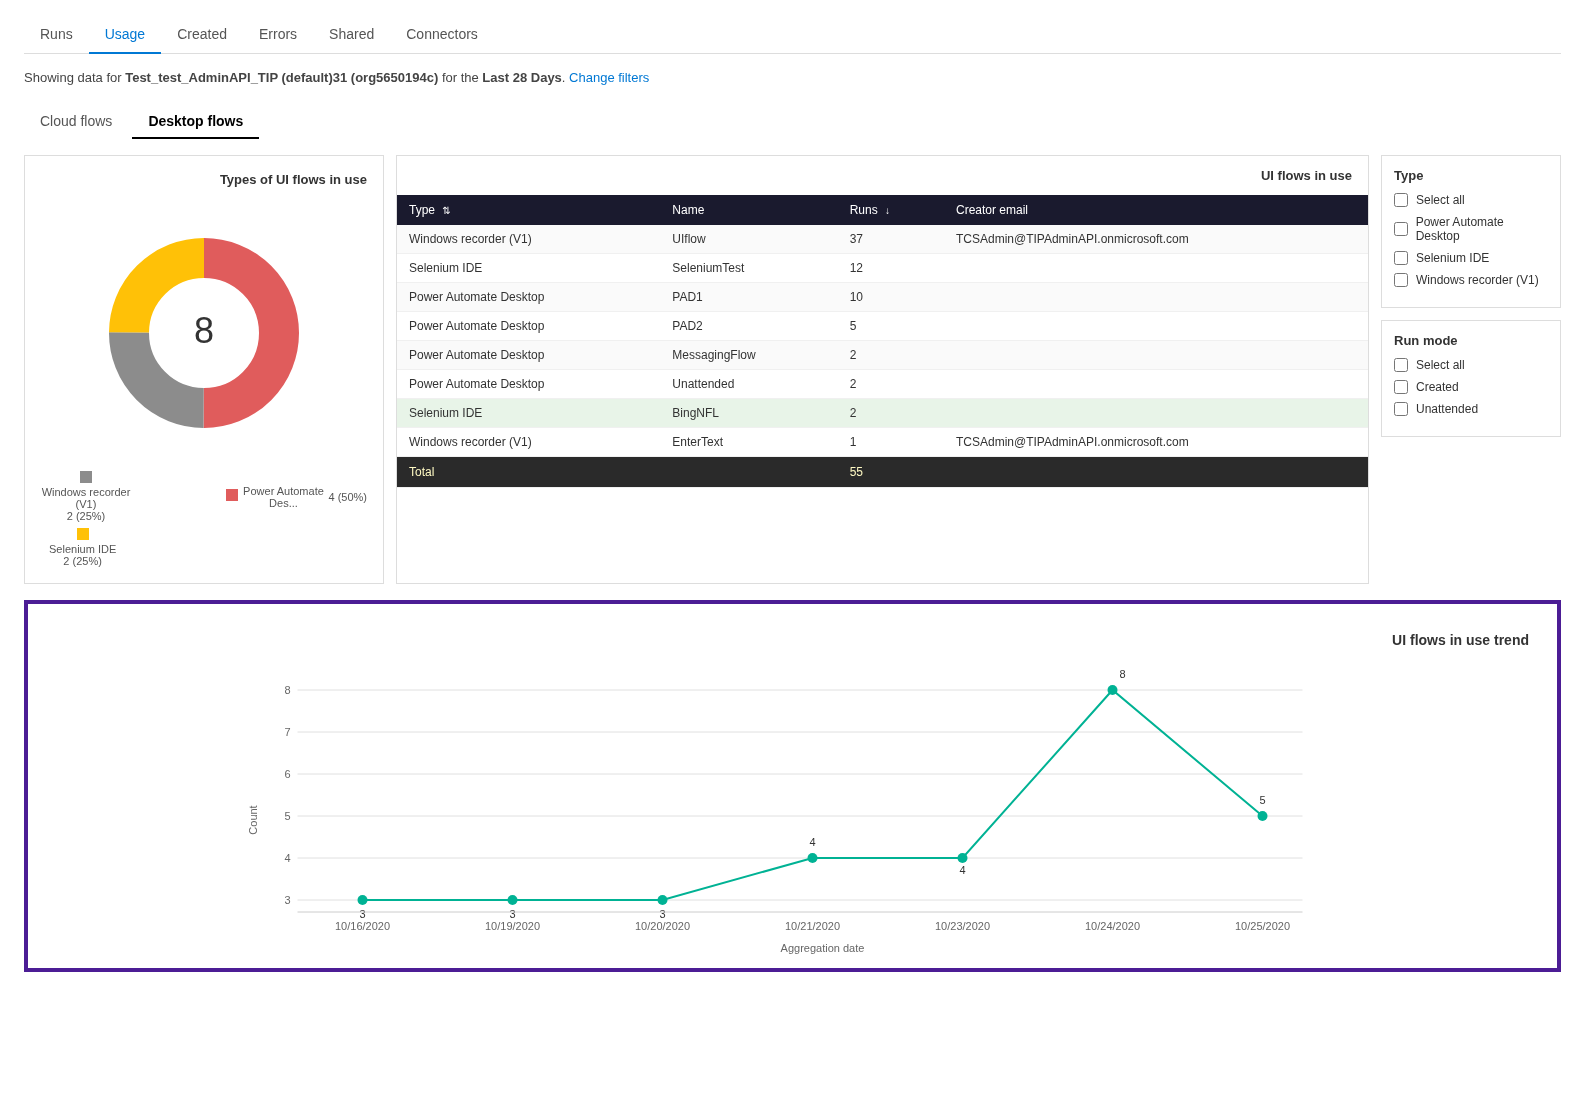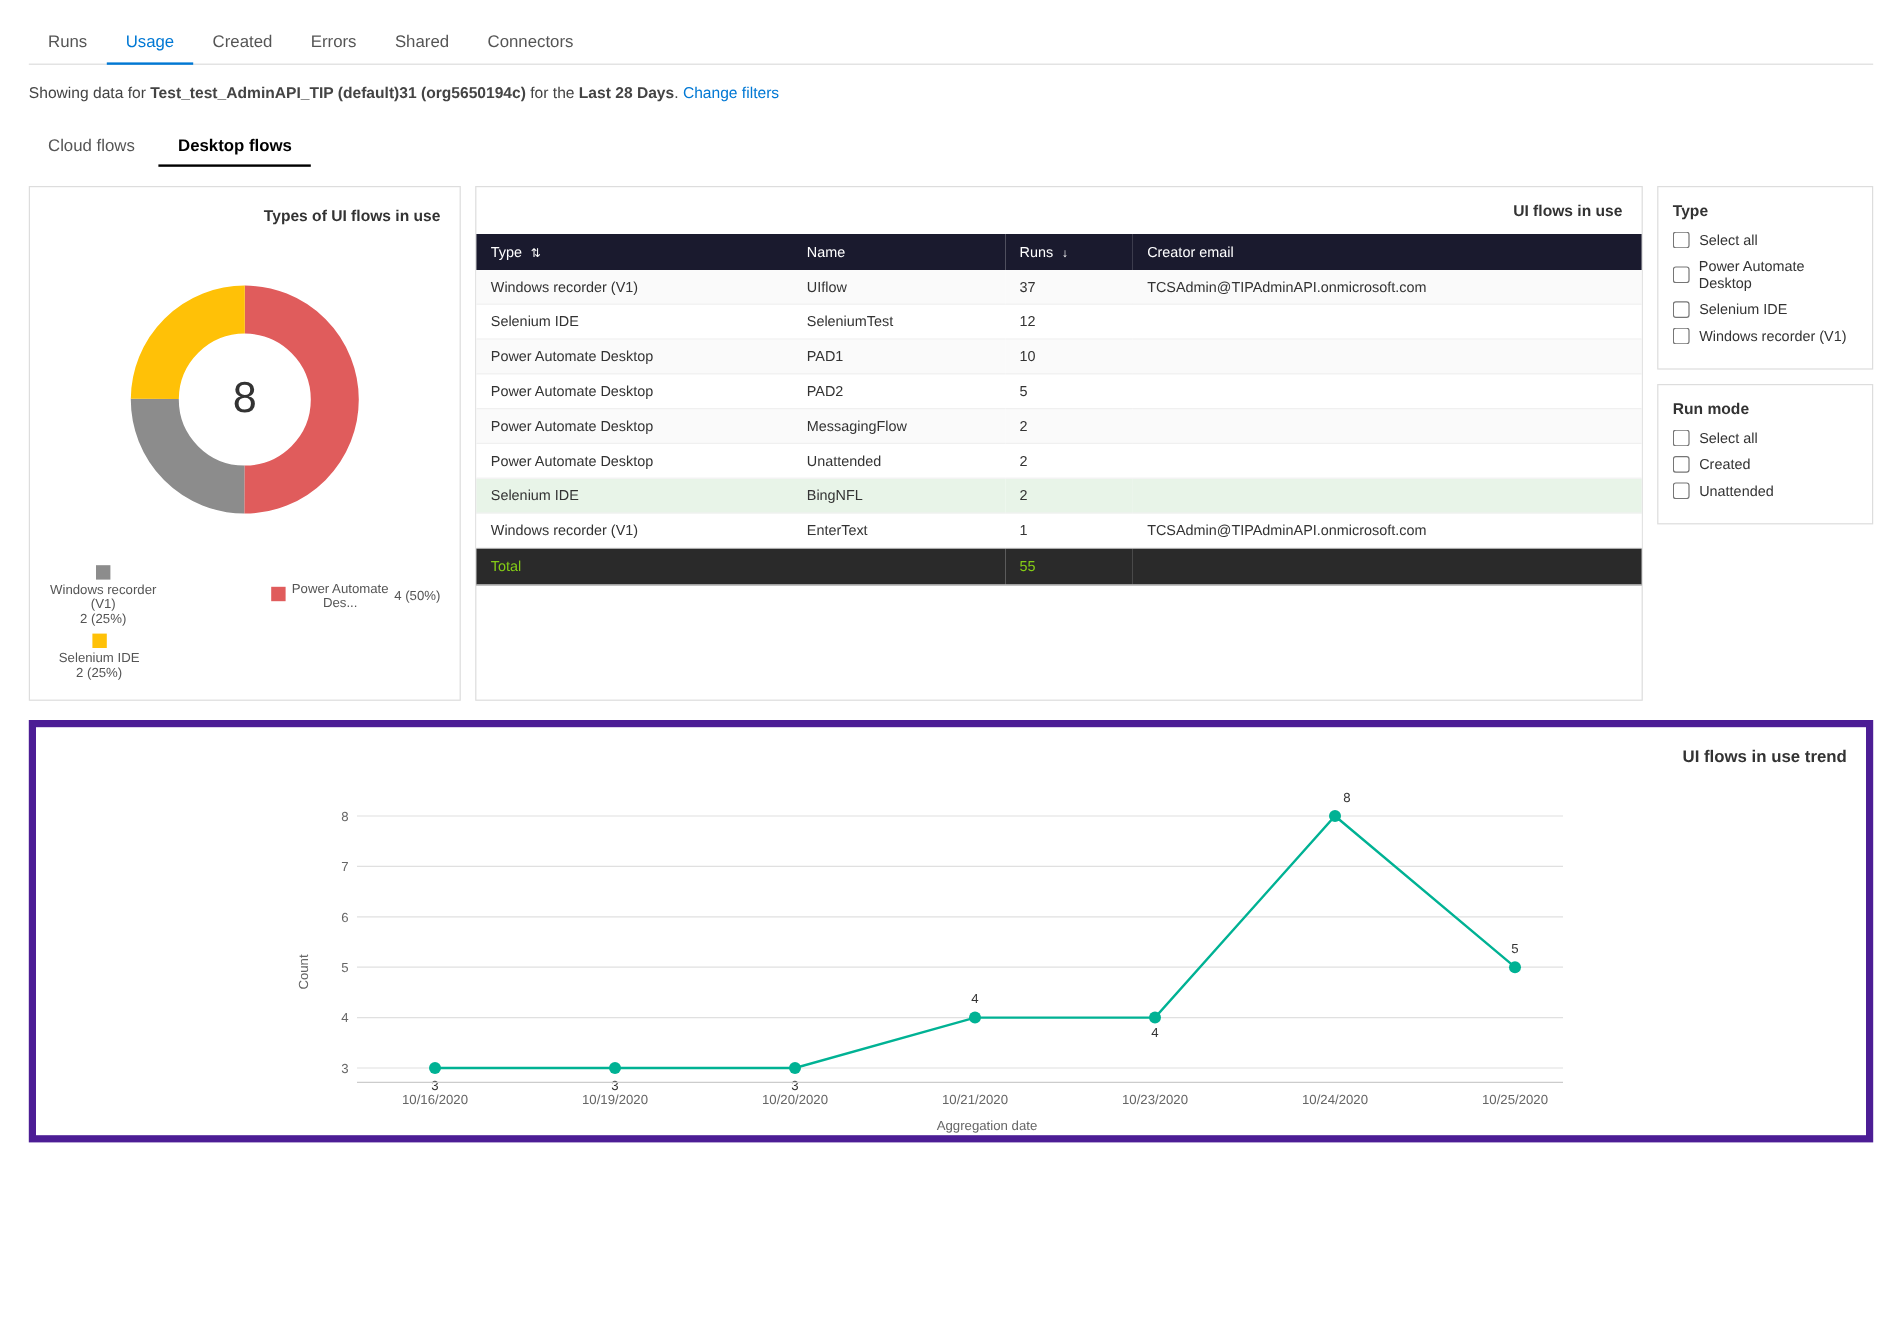--- a/index.html
+++ b/index.html
@@ -33,32 +33,32 @@
     
     
     .table-panel { border: 1px solid #ddd; flex: 1; padding: 0; }
     .table-panel .panel-title { padding: 12px 16px; border-bottom: none; margin-bottom: 0; }
     .data-table { width: 100%; border-collapse: collapse; font-size: 12px; }
     .data-table th { background: #1a1a2e; color: #fff; padding: 8px 12px; text-align: left; font-weight: 500; cursor: pointer; }
     .data-table td { padding: 7px 12px; border-bottom: 1px solid #f0f0f0; }
     .data-table tr:nth-child(odd) { background: #fafafa; }
     .data-table tr:nth-child(even) { background: #fff; }
     .data-table tr.highlighted { background: #e8f4e8; }
-    .data-table .total-row td { background: #2a2a2a; color: #84cc16; font-weight: 500; padding: 8px 12px; }
+    .data-table .total-row td { background: #2a2a2a; color: #fef9c3; font-weight: 500; padding: 8px 12px; }
     .sort-icon { font-size: 10px; margin-left: 4px; }
     
     
     .filter-panel { width: 180px; min-width: 180px; display: flex; flex-direction: column; gap: 12px; }
     .filter-section { border: 1px solid #ddd; padding: 12px; }
     .filter-title { font-size: 13px; font-weight: 600; margin-bottom: 10px; }
     .filter-option { display: flex; align-items: center; gap: 8px; margin-bottom: 8px; font-size: 12px; cursor: pointer; }
     .filter-option input[type="checkbox"] { width: 14px; height: 14px; cursor: pointer; }
     
     
-    .trend-panel { border: 6px solid #4c1d95; padding: 16px; }
+    .trend-panel { border: 4px solid #4c1d95; padding: 28px; }
     .trend-panel .panel-title { font-size: 14px; font-weight: 600; margin-bottom: 12px; }
     .trend-svg-container { width: 100%; height: 280px; }
     .grid-line { stroke: #e0e0e0; stroke-width: 1; }
     .trend-line { stroke: #00b294; stroke-width: 2; fill: none; }
     .trend-dot { fill: #00b294; }
   </style>
 </head>
 <body>
 
 <div class="page">

